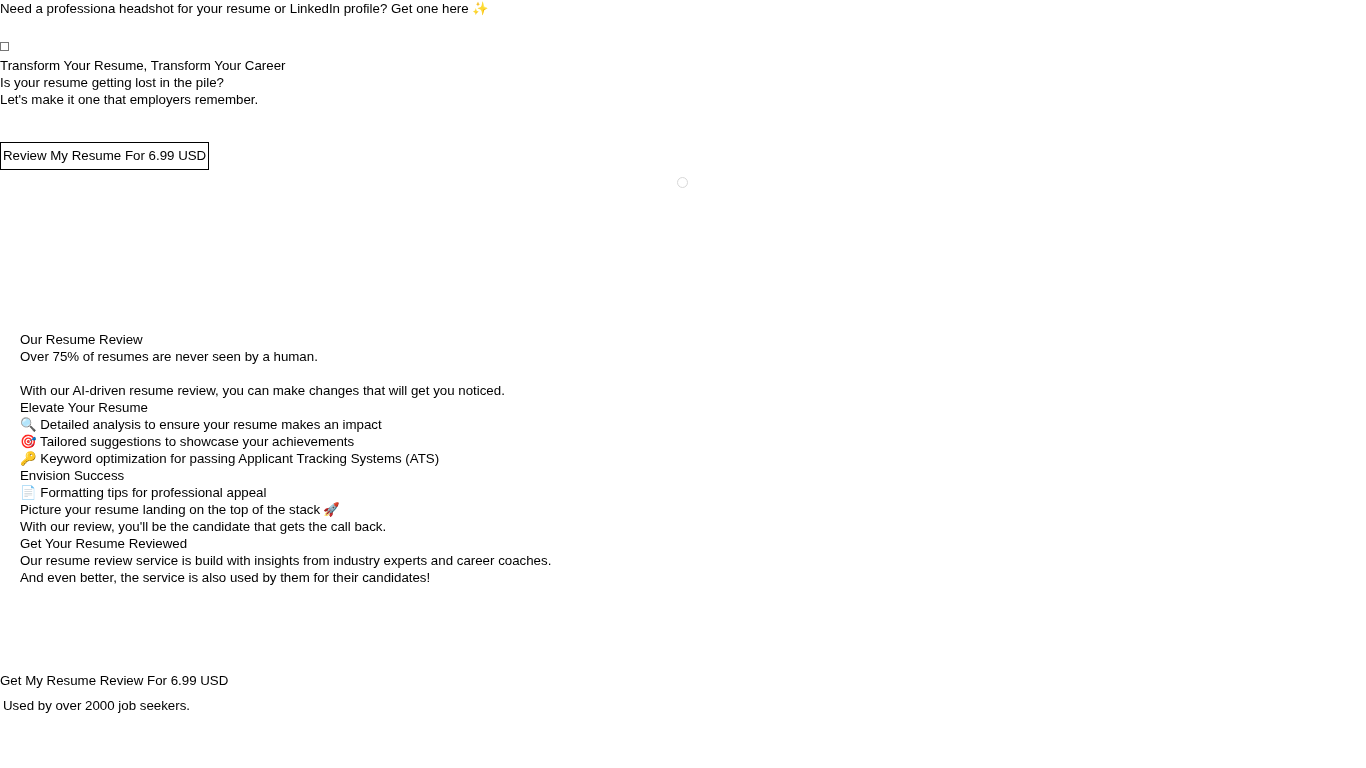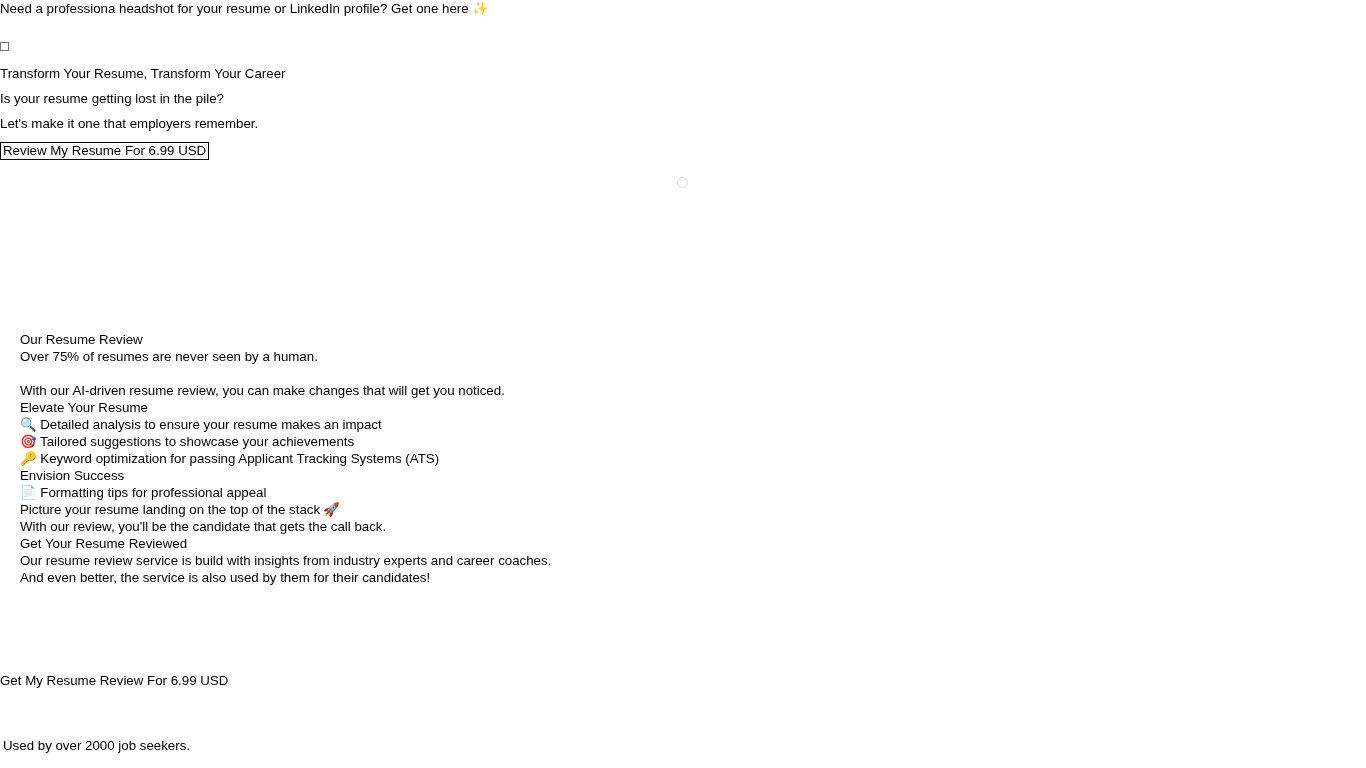--- a/index.html
+++ b/index.html
@@ -43,27 +43,26 @@
   .hero {
     position: absolute;
     top: 57px;
     left: 0px;
     width: 700px;
   }
   .hero-line {
     font-size: 13.3px;
     line-height: 17px;
     white-space: nowrap;
-    margin-top: 8px;
   }
   .cta-button {
     position: absolute;
     top: 142px;
     left: 0px;
-    height: 18px;
+    height: 28px;
     line-height: 16px;
     padding: 0px 2px;
     font-family: "Liberation Sans", sans-serif;
     font-size: 13.3px;
     color: #000000;
     background: #ffffff;
     border: 1px solid #000000;
     box-sizing: border-box;
     cursor: pointer;
     white-space: nowrap;
@@ -105,21 +104,20 @@
     white-space: nowrap;
     cursor: pointer;
   }
   .footer-note {
     position: absolute;
     top: 697px;
     left: 3px;
     font-size: 13.3px;
     line-height: 17px;
     white-space: nowrap;
-    margin-top: 40px;
   }
   .emoji {
     font-family: "DejaVu Sans", sans-serif;
   }
 </style>
 </head>
 <body>
 
 <div class="page">
 

